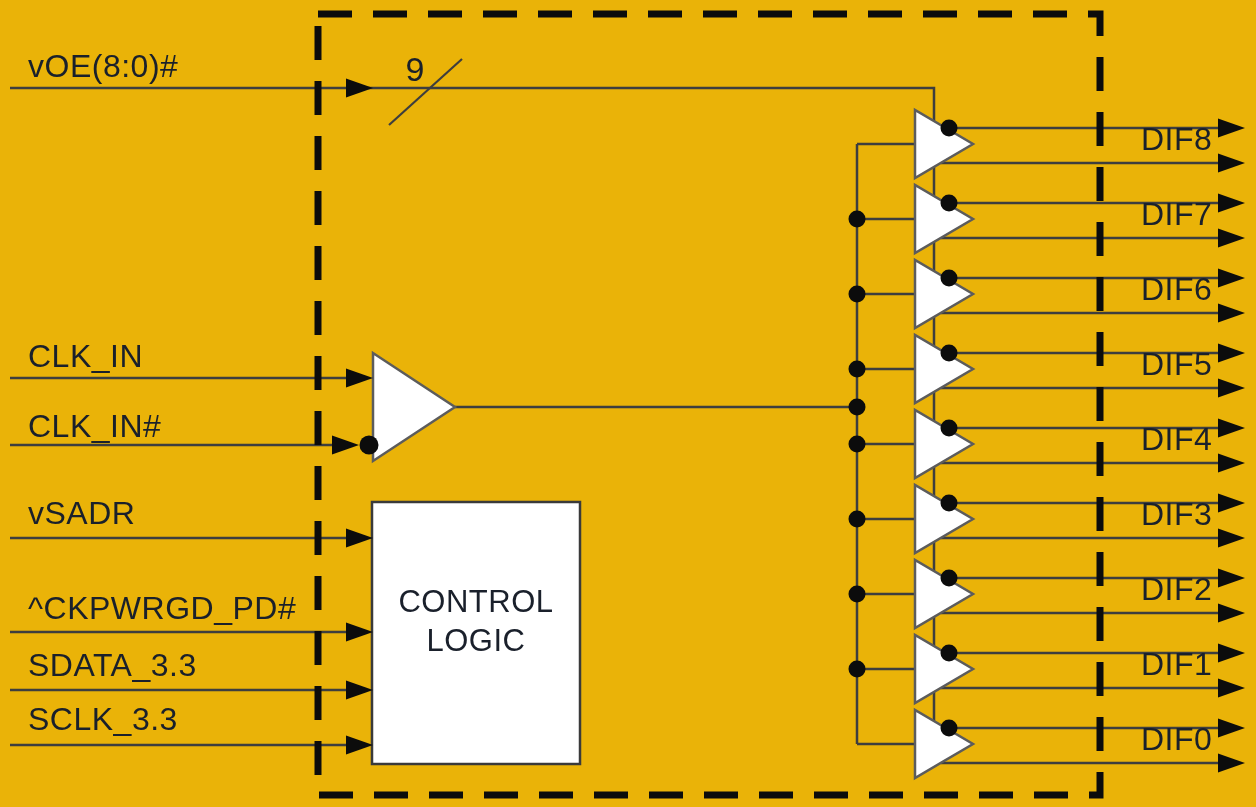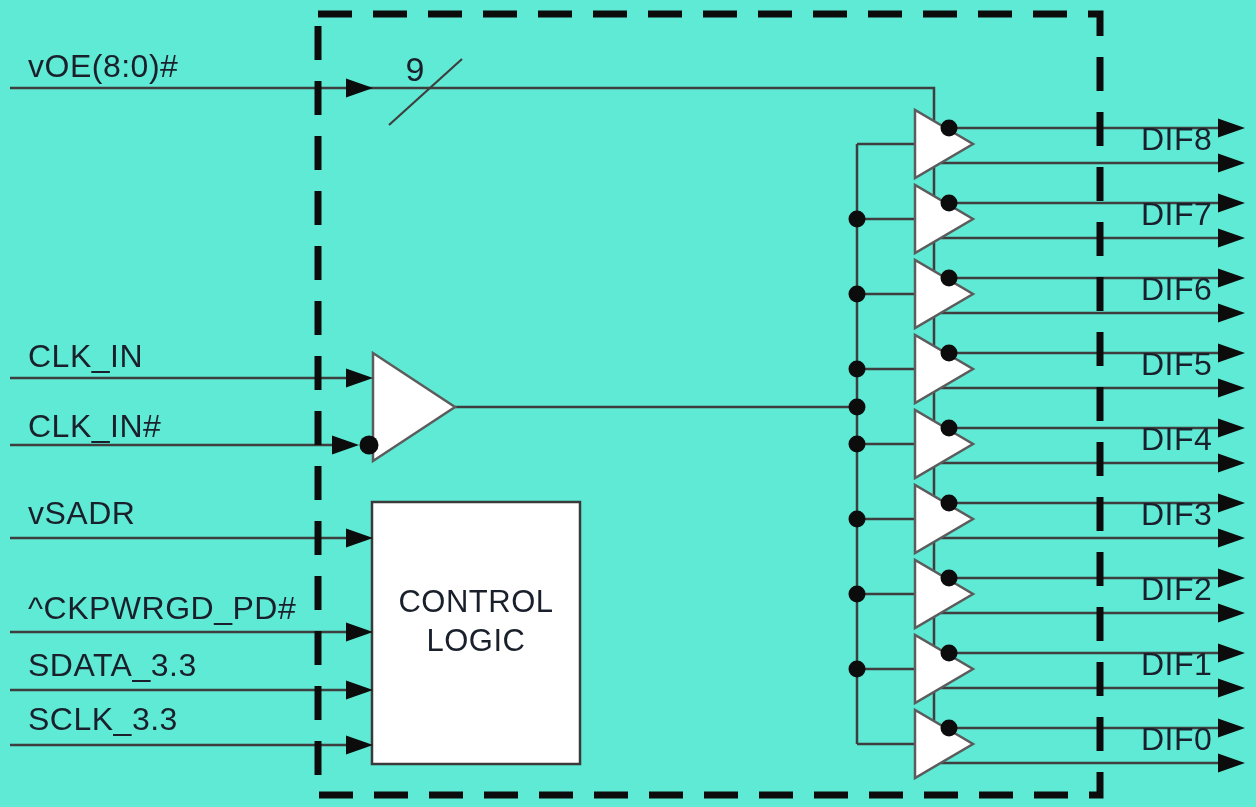--- a/index.html
+++ b/index.html
@@ -8,21 +8,21 @@
     background: #ffffff;
     width: 1256px;
     height: 807px;
     overflow: hidden;
     font-family: "Liberation Sans", sans-serif;
   }
   .figure-wrap {
     width: 1256px;
     height: 807px;
     position: relative;
-    background: #5eead4;
+    background: #eab308;
   }
   svg { display: block; }
   .sig  { stroke: #3e3e3e; stroke-width: 2.5; fill: none; }
   .thin { stroke: #3e3e3e; stroke-width: 2.2; fill: none; }
   .tri  { fill: #ffffff; stroke: #5c5c5c; stroke-width: 2.5; }
   .blk  { fill: #ffffff; stroke: #3a3a3a; stroke-width: 2.5; }
   .solid{ fill: #0c0c0c; stroke: none; }
   .border { fill: none; stroke: #0c0c0c; stroke-width: 7; stroke-dasharray: 34 21; }
   .lbl  { fill: #1a202b; font-size: 32px; letter-spacing: 0.5px; }
   .lbl-mid { fill: #1a202b; font-size: 31px; letter-spacing: 0.5px; text-anchor: middle; }

